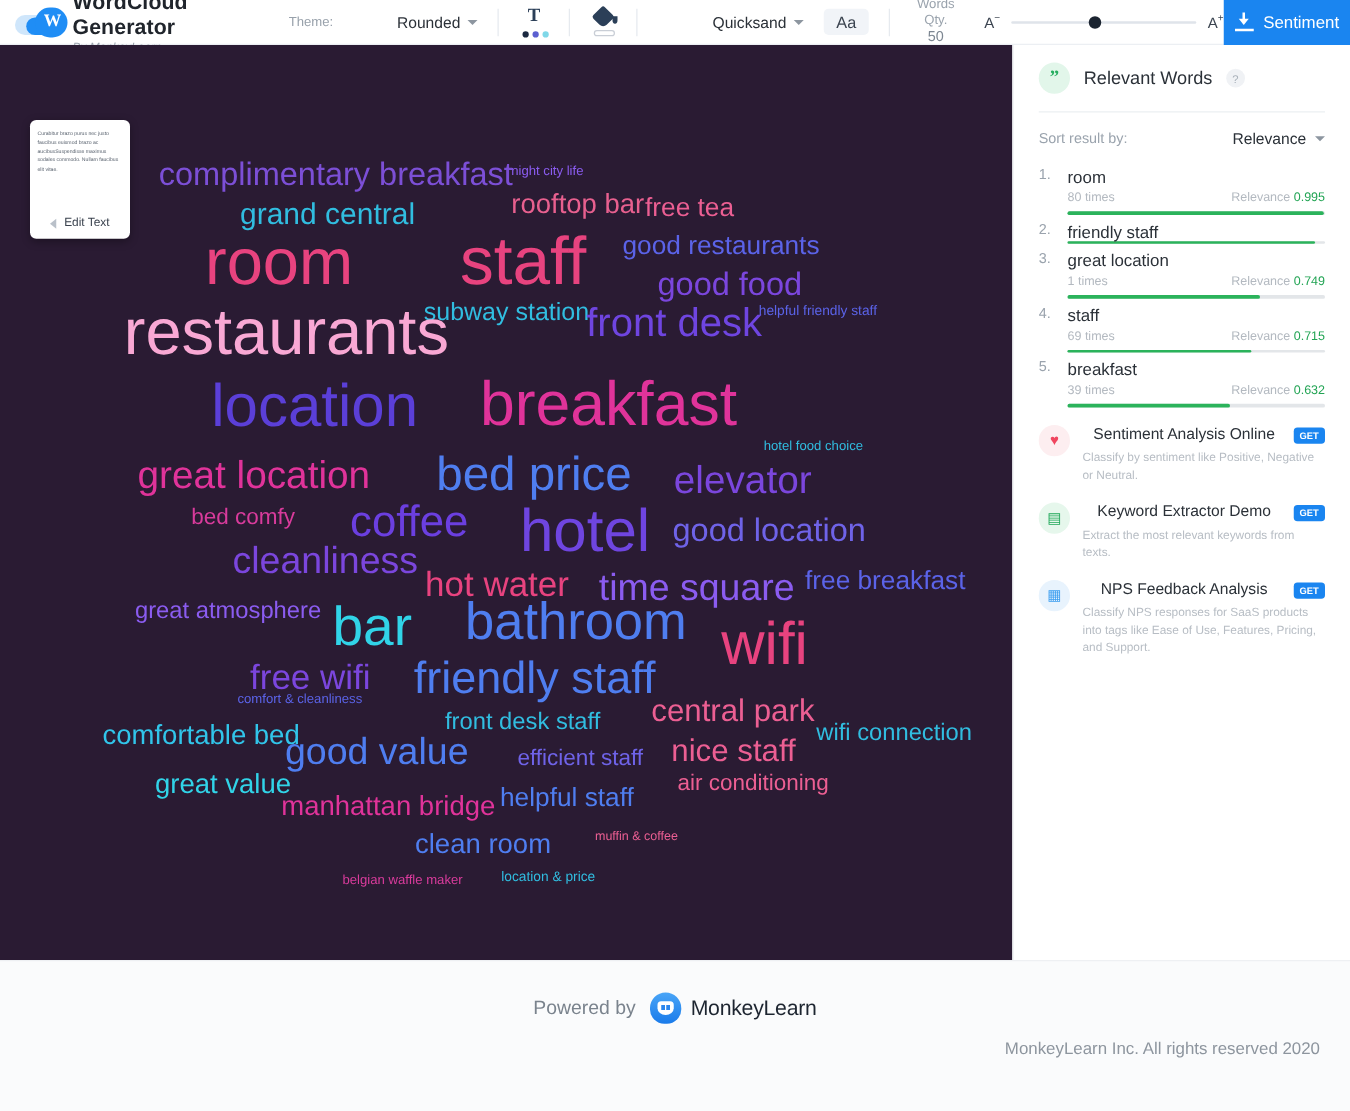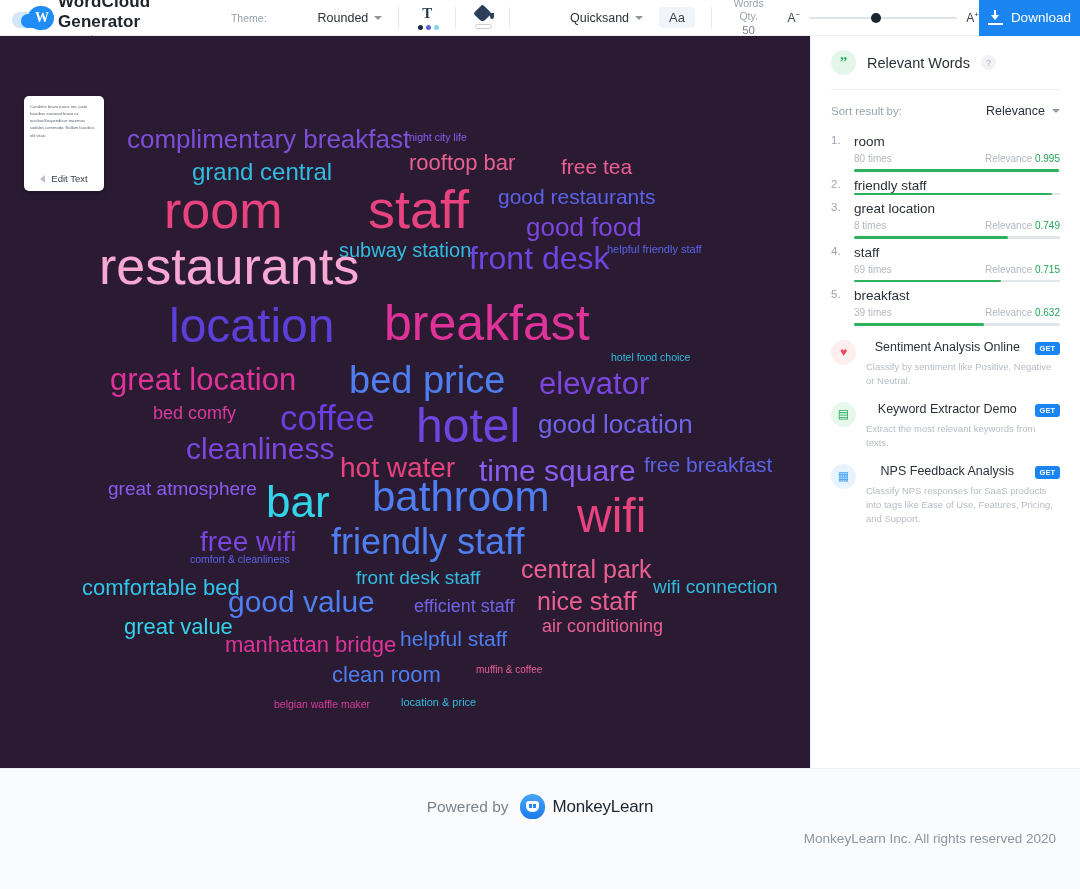--- a/index.html
+++ b/index.html
@@ -261,31 +261,31 @@
         <span class="amax">A<sup>+</sup></span>
       </div>
     </div>
 
     <div class="dl-btn">
       <span class="dl-ic">
         <span class="ar"></span>
           <span class="hd"></span>
           <span class="bs"></span>
       </span>
-      <span>Download</span>
+      <span>Sentiment</span>
     </div>
   </div>
 
   <div class="cloud">
     <div id="cloud-words">
         <span class="word" style="left: 127px; top: 90px; font-size: 26px; color: rgb(124, 79, 214);">complimentary breakfast</span>
         <span class="word" style="left: 409px; top: 96px; font-size: 10.5px; color: rgb(139, 92, 240);">night city life</span>
         <span class="word" style="left: 192px; top: 124px; font-size: 24px; color: rgb(49, 189, 224);">grand central</span>
         <span class="word" style="left: 409px; top: 116px; font-size: 22px; color: rgb(232, 96, 143);">rooftop bar</span>
-        <span class="word" style="left: 516px; top: 120px; font-size: 21px; color: rgb(236, 95, 147); margin-left: 45px;">free tea</span>
+        <span class="word" style="left: 516px; top: 120px; font-size: 21px; color: rgb(236, 95, 147);">free tea</span>
         <span class="word" style="left: 164px; top: 148px; font-size: 52px; color: rgb(232, 67, 127);">room</span>
         <span class="word" style="left: 368px; top: 146px; font-size: 54px; color: rgb(232, 67, 127);">staff</span>
         <span class="word" style="left: 498px; top: 150px; font-size: 21px; color: rgb(91, 99, 232);">good restaurants</span>
         <span class="word" style="left: 526px; top: 178px; font-size: 26px; color: rgb(123, 70, 221);">good food</span>
         <span class="word" style="left: 339px; top: 204px; font-size: 20px; color: rgb(49, 189, 224);">subway station</span>
         <span class="word" style="left: 99px; top: 204px; font-size: 52px; color: #f9a8d4;">restaurants</span>
         <span class="word" style="left: 469px; top: 206px; font-size: 32px; color: rgb(111, 69, 224);">front desk</span>
         <span class="word" style="left: 607px; top: 208px; font-size: 11px; color: rgb(91, 99, 232);">helpful friendly staff</span>
         <span class="word" style="left: 169px; top: 266px; font-size: 48px; color: rgb(91, 63, 216);">location</span>
         <span class="word" style="left: 384px; top: 262px; font-size: 50px; color: rgb(224, 51, 154);">breakfast</span>
@@ -371,21 +371,21 @@
           <div class="bar">
             <i style="width: 96.3%;"></i>
           </div>
         </div>
         <div class="wrow">
           <div class="wrow-top">
             <span class="wrank">3.</span>
             <span class="wname">great location</span>
           </div>
           <div class="wmeta">
-            <span class="wtimes">8 times</span>
+            <span class="wtimes">1 times</span>
             <span class="wrel">Relevance <b>0.749</b></span>
           </div>
           <div class="bar">
             <i style="width: 74.9%;"></i>
           </div>
         </div>
         <div class="wrow">
           <div class="wrow-top">
             <span class="wrank">4.</span>
             <span class="wname">staff</span>

